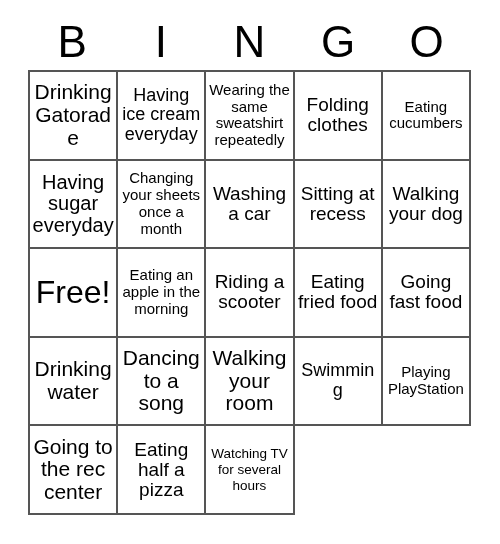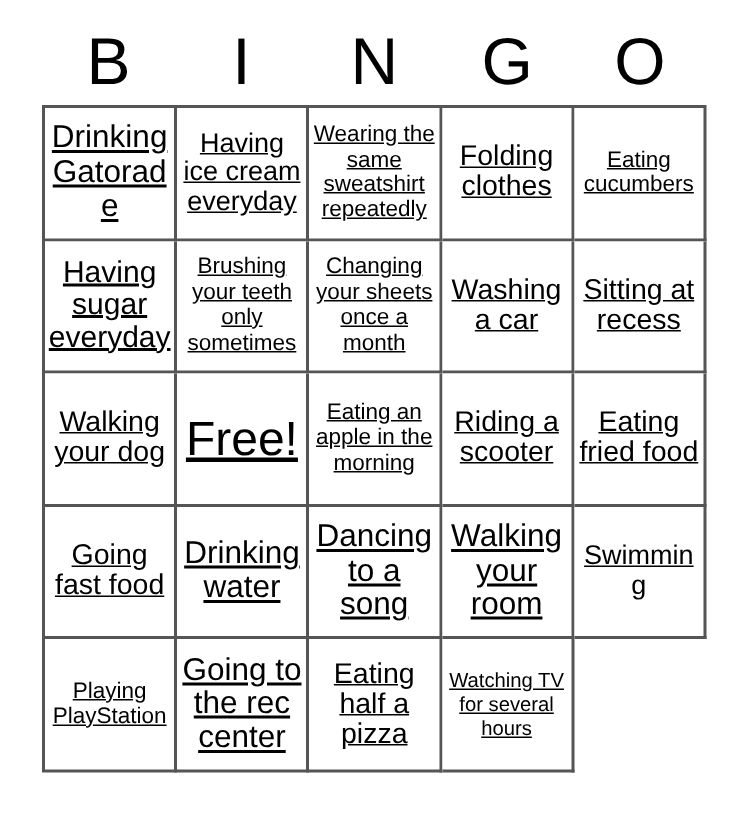--- a/index.html
+++ b/index.html
@@ -50,21 +50,20 @@
     top: 70px;
     width: 443px;
     height: 445px;
     display: grid;
     grid-template-columns: repeat(5, 1fr);
     grid-template-rows: repeat(5, 1fr);
     border-top: 2px solid #555555;
     border-left: 2px solid #555555;
     box-sizing: border-box;
     background: #ffffff;
-    text-decoration: underline;
   }
   .bingo-cell {
     border-right: 2px solid #555555;
     border-bottom: 2px solid #555555;
     box-sizing: border-box;
     display: flex;
     align-items: center;
     justify-content: center;
     text-align: center;
     padding: 1px 2px;
@@ -114,23 +113,20 @@
       <div class="bingo-cell">
         <span class="cell-text fs-xl">Folding clothes</span>
       </div>
       <div class="bingo-cell">
         <span class="cell-text fs-sm">Eating cucumbers</span>
       </div>
       <div class="bingo-cell">
         <span class="cell-text fs-lg" style="font-size: 20px;">Having sugar everyday</span>
       </div>
       <div class="bingo-cell">
-        <span class="cell-text fs-sm">Brushing your teeth only sometimes</span>
-      </div>
-      <div class="bingo-cell">
         <span class="cell-text fs-sm">Changing your sheets once a month</span>
       </div>
       <div class="bingo-cell">
         <span class="cell-text fs-xl">Washing a car</span>
       </div>
       <div class="bingo-cell">
         <span class="cell-text fs-xl">Sitting at recess</span>
       </div>
       <div class="bingo-cell">
         <span class="cell-text fs-xl">Walking your dog</span>

